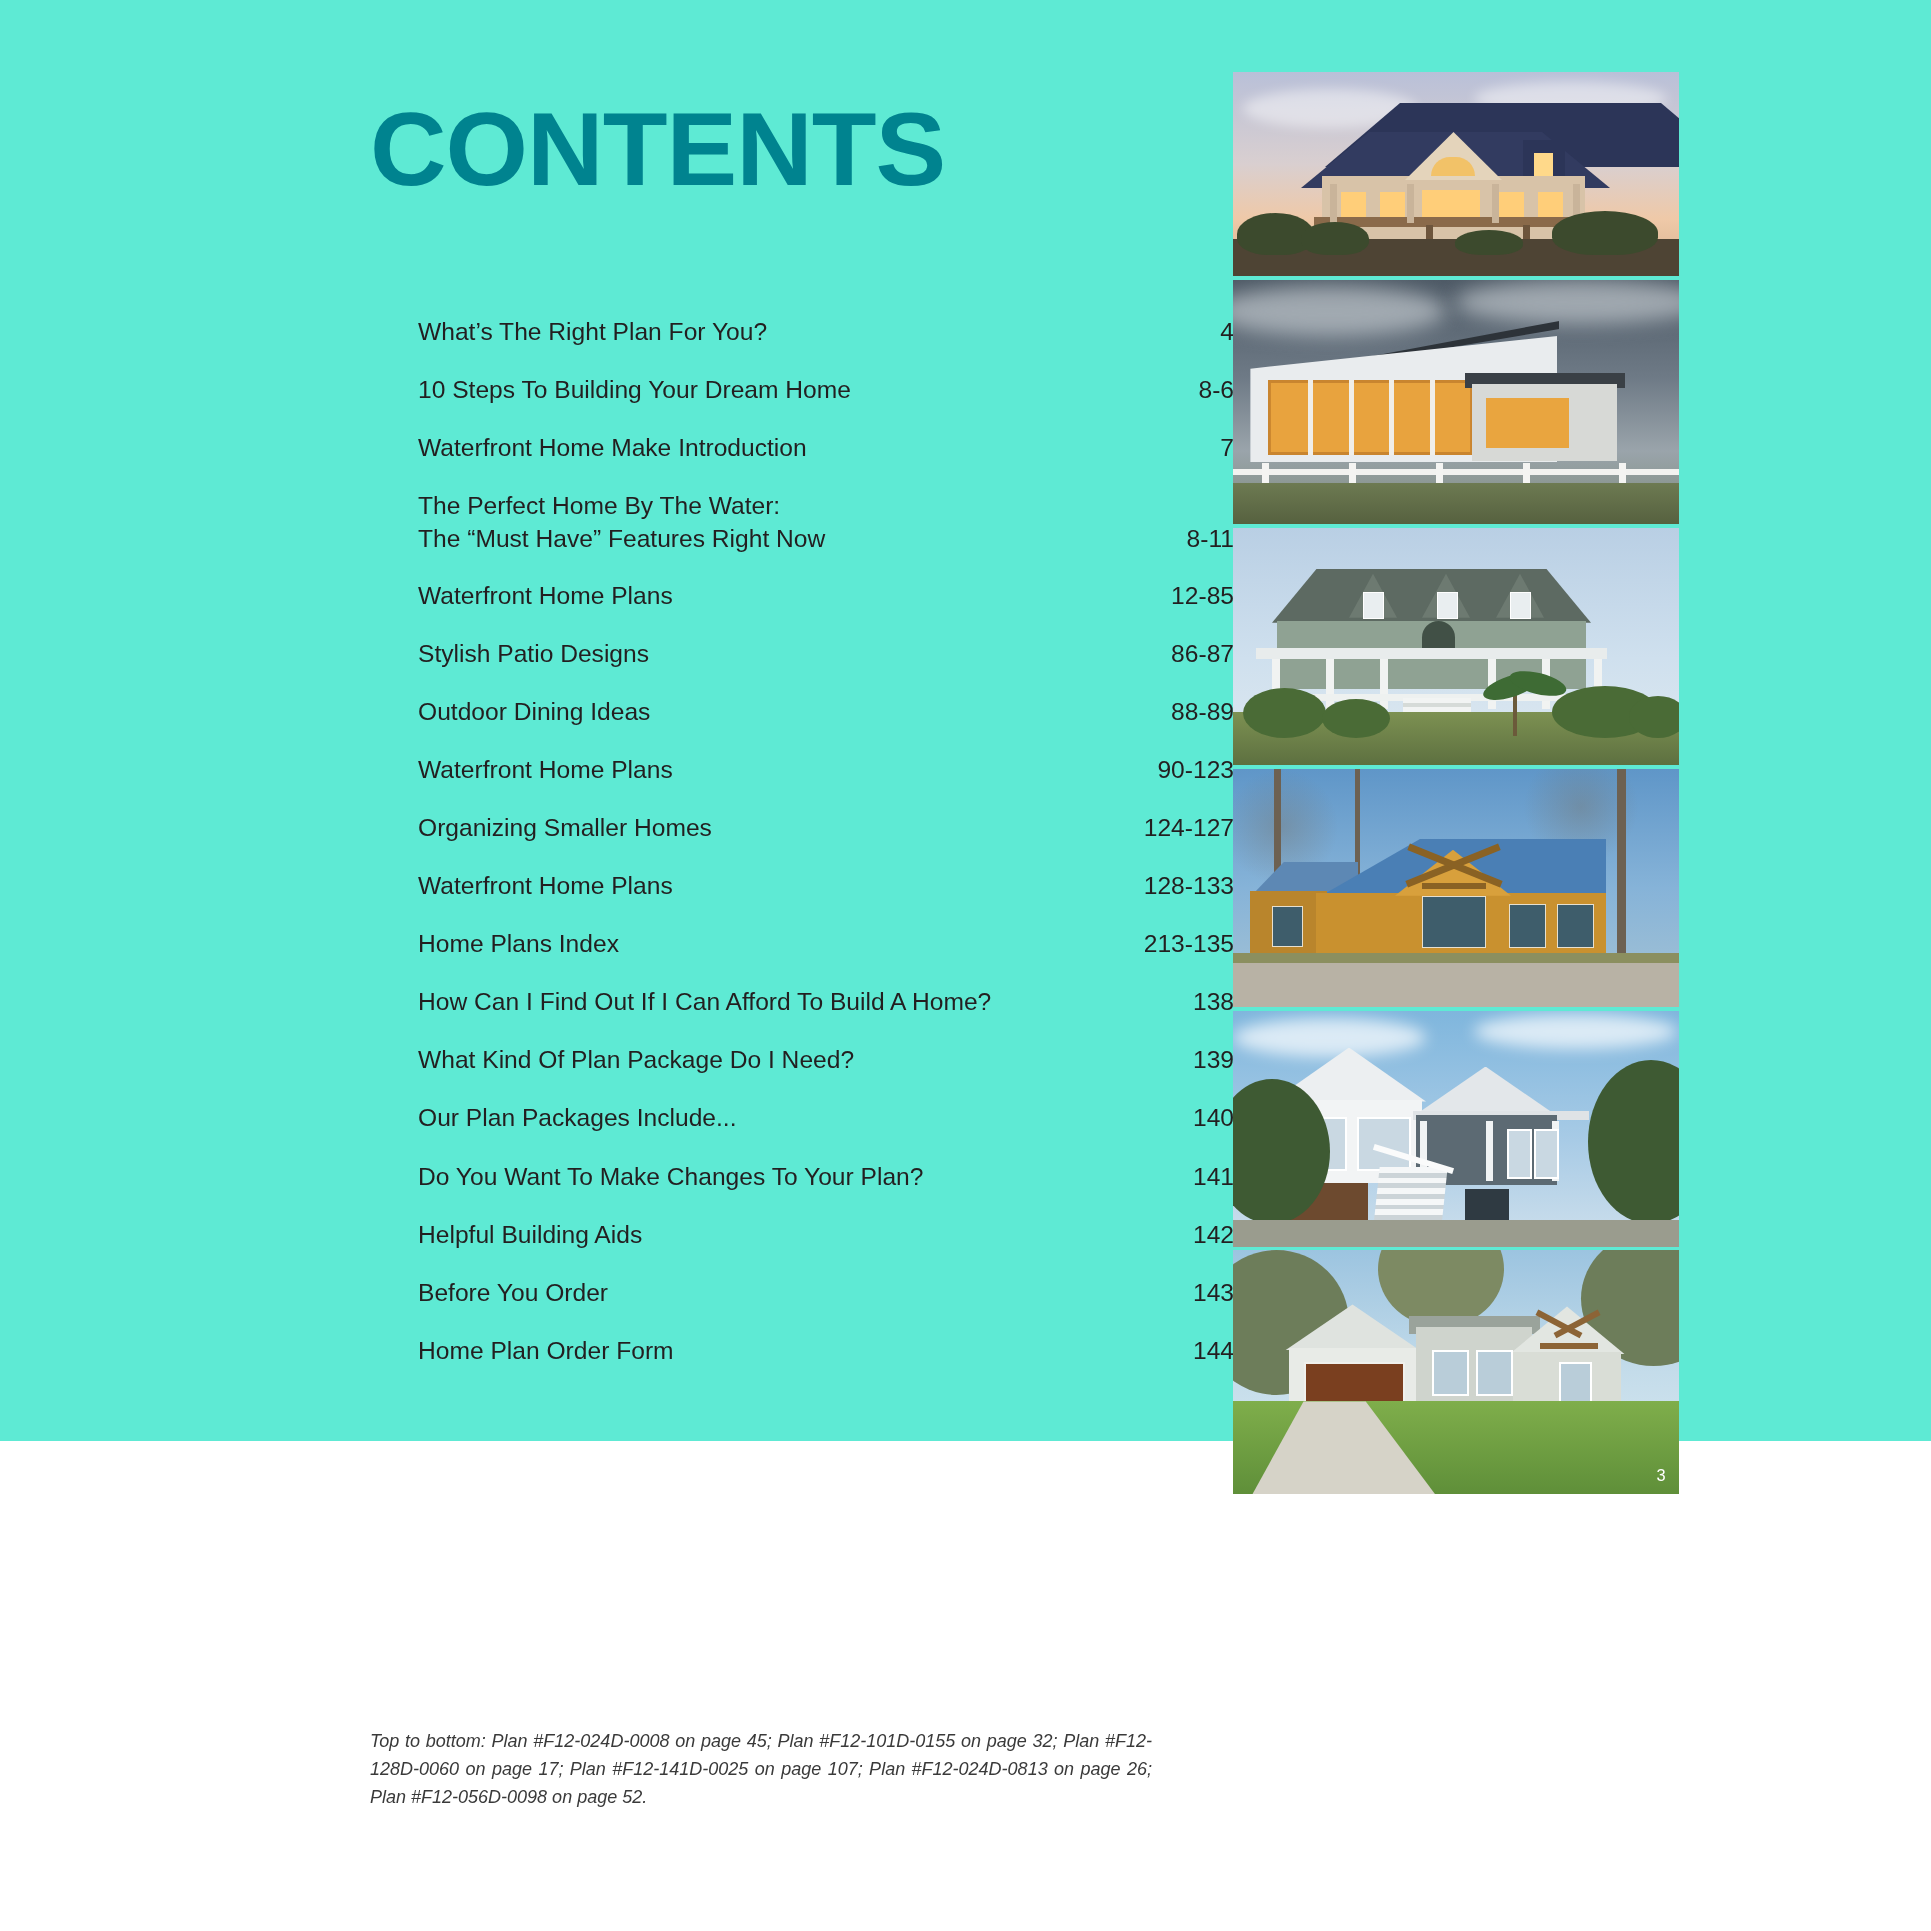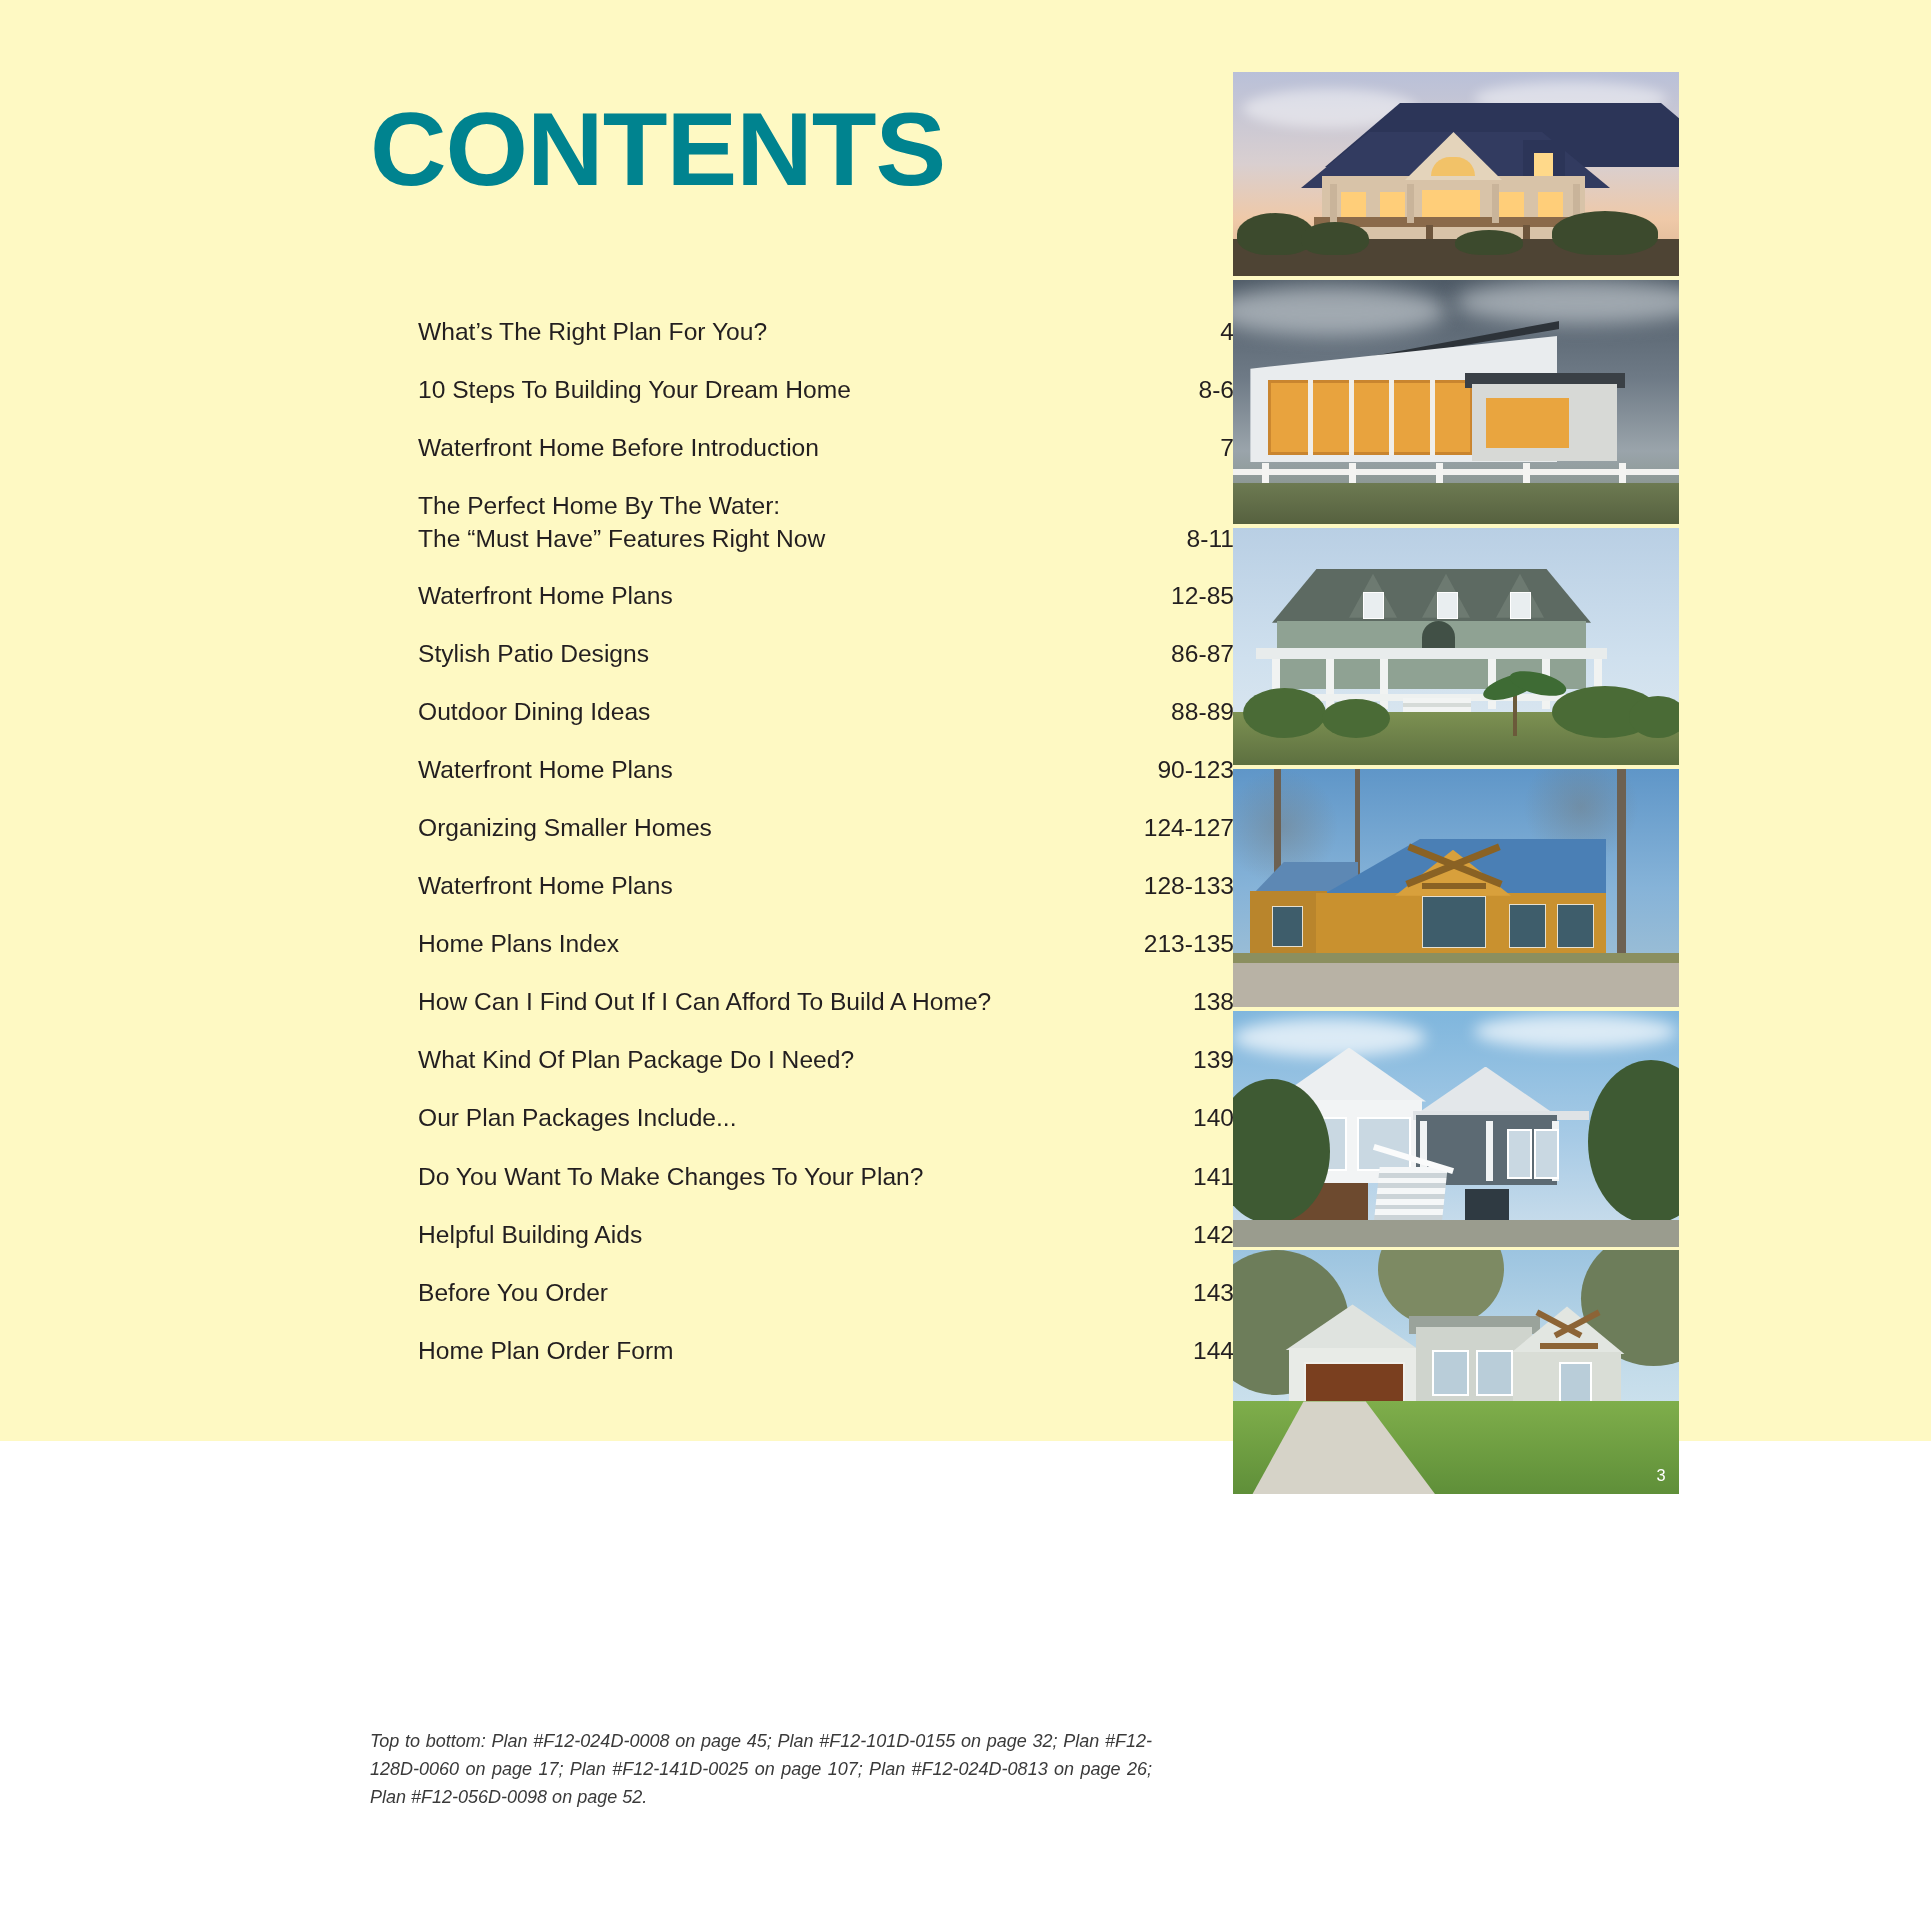--- a/index.html
+++ b/index.html
@@ -13,21 +13,21 @@
     font-family: "Liberation Sans", sans-serif;
     color: #231f20;
     position: relative;
     overflow: hidden;
   }
   .page {
     position: absolute;
     left: 0; top: 0;
     width: 1931px;
     height: 1441px;
-    background: #fef9c3;
+    background: #5eead4;
   }
 
   
   .contents-title {
     position: absolute;
     left: 370px;
     top: 97px;
     font-size: 104px;
     line-height: 1;
     letter-spacing: -1px;
@@ -224,21 +224,21 @@
       <span class="label">What’s The Right Plan For You?</span>
       <span class="page-num">4</span>
     </div>
 
     <div class="toc-row">
       <span class="label">10 Steps To Building Your Dream Home</span>
       <span class="page-num">8-6</span>
     </div>
 
     <div class="toc-row">
-      <span class="label">Waterfront Home Before Introduction</span>
+      <span class="label">Waterfront Home Make Introduction</span>
       <span class="page-num">7</span>
     </div>
 
     <div class="toc-row two-line">
       <span class="label">The Perfect Home By The Water:
  The “Must Have” Features Right Now</span>
       <span class="page-num">8-11</span>
     </div>
 
     <div class="toc-row">

